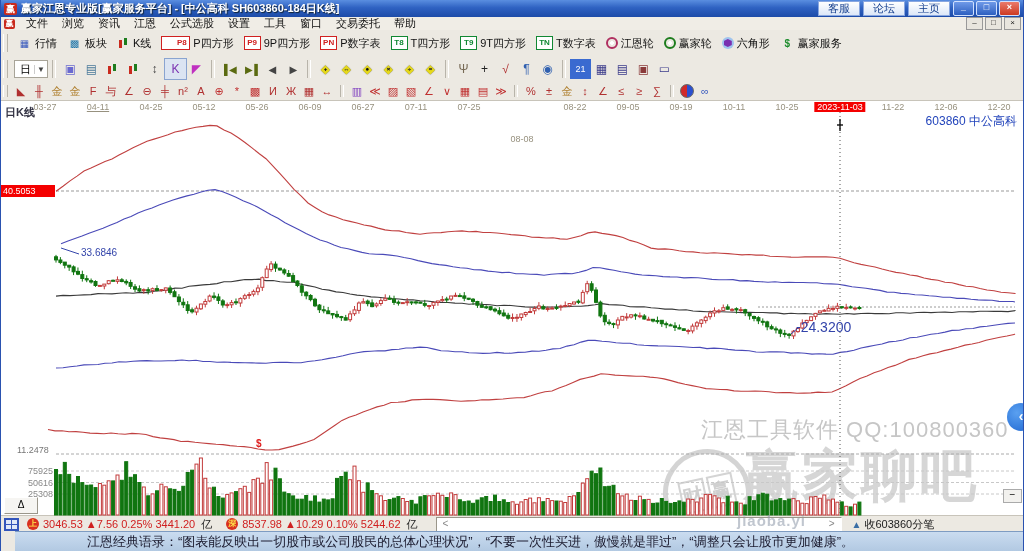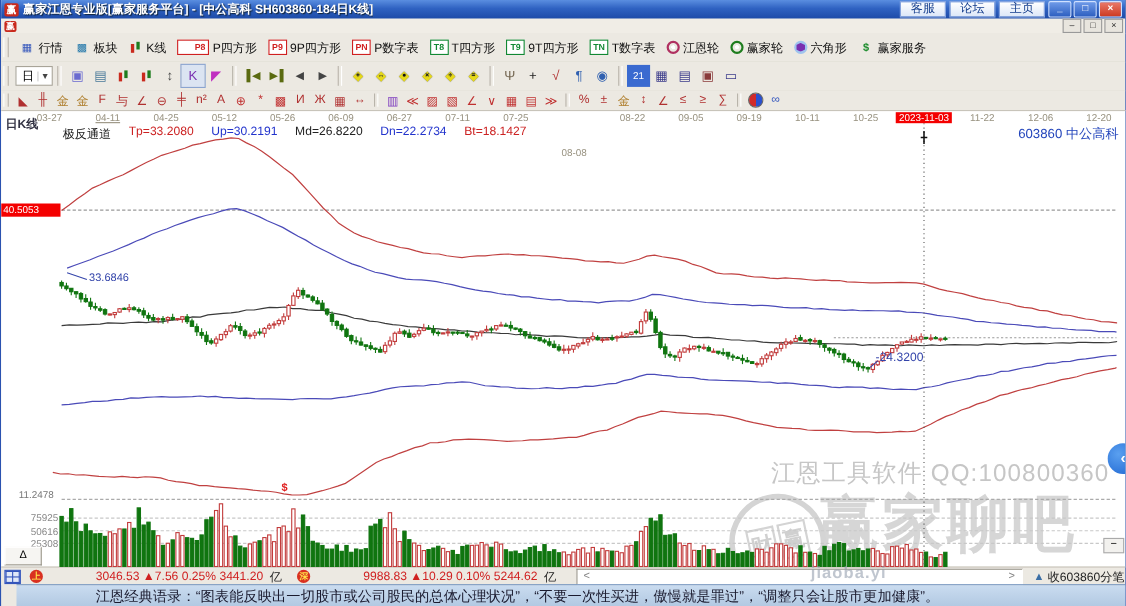--- a/index.html
+++ b/index.html
@@ -67,21 +67,21 @@
   #chart svg{position:absolute;left:0;top:0;z-index:2;}
   .dlabel{position:absolute;top:1px;font-size:9px;color:#97917f;transform:translateX(-50%);z-index:3;white-space:nowrap;}
   .dlabel.hl{background:#f40000;color:#fff;padding:0 3px;z-index:4;}
   #klabel{position:absolute;left:4px;top:4px;font-size:11px;font-weight:bold;color:#334;z-index:3;}
   #inforow{position:absolute;left:56px;top:13px;display:flex;gap:16px;font-size:11px;z-index:3;}
   #symlabel{position:absolute;right:8px;top:12px;font-size:12px;color:#2244bb;z-index:3;}
   .pxlabel{position:absolute;z-index:3;font-size:9px;}
   #ptop{left:0;top:84px;width:52px;height:12px;background:#f40000;color:#fff;line-height:12px;padding-left:2px;}
   #pbot{left:16px;top:344px;color:#777;}
   #ann-high{left:80px;top:146px;color:#3344aa;font-size:10px;}
-  #ann-low{left:795px;top:218px;color:#3344aa;font-size:11px;}
+  #ann-low{left:795px;top:218px;color:#3344aa;font-size:14px;}
   #ann-dollar{left:255px;top:337px;color:#e02020;font-size:10px;font-weight:bold;}
   .vlabel{position:absolute;left:2px;width:50px;text-align:right;font-size:9px;color:#888;z-index:3;}
   
   .wm{position:absolute;z-index:1;white-space:nowrap;}
   #wm-qq{left:700px;top:314px;font-size:22px;color:#c6c6c6;letter-spacing:1px;}
   #wm-big{left:742px;top:338px;font-size:56px;font-weight:bold;color:#d6d6d6;letter-spacing:3px;}
   #wm-stamp{left:662px;top:348px;width:78px;height:78px;border:5px solid #d4d4d4;border-radius:50%;
     display:flex;align-items:center;justify-content:center;gap:3px;transform:rotate(-12deg);}
   #wm-stamp span{border:2px solid #d4d4d4;color:#d0d0d0;font-size:20px;font-weight:bold;padding:1px;}
   #wm-faint{position:absolute;left:736px;top:512px;z-index:40;font-size:15px;font-weight:bold;
@@ -98,21 +98,21 @@
   
   #statusrow{position:absolute;left:0;top:515px;width:100%;height:16px;background:#ece9e2;
     display:flex;align-items:center;font-size:11px;border-top:1px solid #c8c4ba;}
   .gicon{width:13px;height:11px;margin:0 4px 0 3px;flex:none;
     background:linear-gradient(#3355bb,#3355bb) 0 0/100% 1px,linear-gradient(#3355bb,#3355bb) 0 5px/100% 1px,
     linear-gradient(#3355bb,#3355bb) 0 10px/100% 1px,linear-gradient(90deg,#3355bb,#3355bb) 0 0/1px 100%,
     linear-gradient(90deg,#3355bb,#3355bb) 6px 0/1px 100%,linear-gradient(90deg,#3355bb,#3355bb) 12px 0/1px 100%,#dfe8f8;
     background-repeat:no-repeat;border:1px solid #3355bb;}
   .sicon{width:12px;height:12px;border-radius:50%;background:#d93020;color:#ffe34a;font-size:8px;
     line-height:12px;text-align:center;margin:0 4px;flex:none;font-weight:bold;}
-  .idxnum{color:#d02020;margin-right:6px;white-space:nowrap;margin-left:44px;}
+  .idxnum{color:#d02020;margin-right:6px;white-space:nowrap;}
   .idxunit{color:#222;margin-right:10px;}
   #hscroll{position:relative;width:404px;height:13px;background:#fff;border:1px solid #9a968a;
     border-bottom-color:#fff;border-right-color:#fff;margin-left:8px;flex:none;color:#888;cursor:pointer;}
   #hscroll .la{position:absolute;left:6px;top:0;font-size:10px;line-height:12px;}
   #hscroll .ra{position:absolute;right:6px;top:0;font-size:10px;line-height:12px;}
   #tickicon{color:#3a6ea5;font-size:10px;margin:0 3px 0 10px;}
   #tickstat{color:#222;white-space:nowrap;}
   
   #quotebar{position:absolute;left:14px;top:531px;width:100%;height:20px;
     background:linear-gradient(180deg,#cadcf0,#b2c9e2);border-top:1px solid #7e9cc2;
@@ -130,20 +130,21 @@
     <span class="tbtn">客服</span>
     <span class="tbtn">论坛</span>
     <span class="tbtn">主页</span>
     <span class="winbtn">_</span>
     <span class="winbtn">□</span>
     <span class="winbtn close">×</span>
   </div>
 
   <div id="menubar">
     <span class="applogo" style="width:11px;height:10px;font-size:8px;line-height:10px;">赢</span>
+    <span id="menu-items"><span class="menu-item">文件</span><span class="menu-item">浏览</span><span class="menu-item">资讯</span><span class="menu-item">江恩</span><span class="menu-item">公式选股</span><span class="menu-item">设置</span><span class="menu-item">工具</span><span class="menu-item">窗口</span><span class="menu-item">交易委托</span><span class="menu-item">帮助</span></span>
     <span class="spacer"></span>
     <span class="mdibtn">–</span>
     <span class="mdibtn">□</span>
     <span class="mdibtn">×</span>
   </div>
 
   <div id="toolbar1" class="toolbar">
       <span class="grip"></span>
       <div class="tool-main">
         <span class="mini" style="color: rgb(51, 85, 187);">▦</span>
@@ -890,28 +891,20 @@
         <span class="dlabel" style="left: 627px;">09-05</span>
         <span class="dlabel" style="left: 680px;">09-19</span>
         <span class="dlabel" style="left: 733px;">10-11</span>
         <span class="dlabel" style="left: 786px;">10-25</span>
         <span class="dlabel hl" style="left: 839px;">2023-11-03</span>
         <span class="dlabel" style="left: 892px;">11-22</span>
         <span class="dlabel" style="left: 945px;">12-06</span>
         <span class="dlabel" style="left: 998px;">12-20</span>
       </div>
     <div id="klabel">日K线</div>
-    <div id="inforow">
-        <span style="color: rgb(34, 34, 34);">极反通道</span>
-        <span style="color: rgb(204, 34, 34);">Tp=33.2080</span>
-        <span style="color: rgb(34, 51, 204);">Up=30.2191</span>
-        <span style="color: rgb(34, 34, 34);">Md=26.8220</span>
-        <span style="color: rgb(34, 51, 204);">Dn=22.2734</span>
-        <span style="color: rgb(204, 34, 34);">Bt=18.1427</span>
-      </div>
     <div id="symlabel">603860  中公高科</div>
 
     <div class="pxlabel" id="ptop">40.5053</div>
     <div class="pxlabel" id="pbot">11.2478</div>
     <div class="pxlabel" id="ann-high">33.6846</div>
     <div class="pxlabel" id="ann-low">-24.3200</div>
     <div class="pxlabel" id="ann-dollar">$</div>
     <div id="vol-labels">
         <span class="vlabel" style="top: 365px;">75925</span>
         <span class="vlabel" style="top: 376.5px;">50616</span>
@@ -927,21 +920,21 @@
     <span class="gicon"></span>
     <span class="sicon">上</span>
     <span class="idxnum">
       <span>3046.53</span>
       <span>▲7.56</span>
       <span>0.25%</span>
       <span>3441.20</span></span>
     <span class="idxunit">亿</span>
     <span class="sicon">深</span>
     <span class="idxnum">
-      <span>9988.83</span>
+      <span>8537.98</span>
       <span>▲10.29</span>
       <span>0.10%</span>
       <span>5244.62</span></span>
     <span class="idxunit">亿</span>
     <span id="hscroll">
       <span class="la">&lt;</span>
       <span class="ra">&gt;</span>
     </span>
     <span id="tickicon">▲</span>
     <span id="tickstat">收603860分笔</span>

